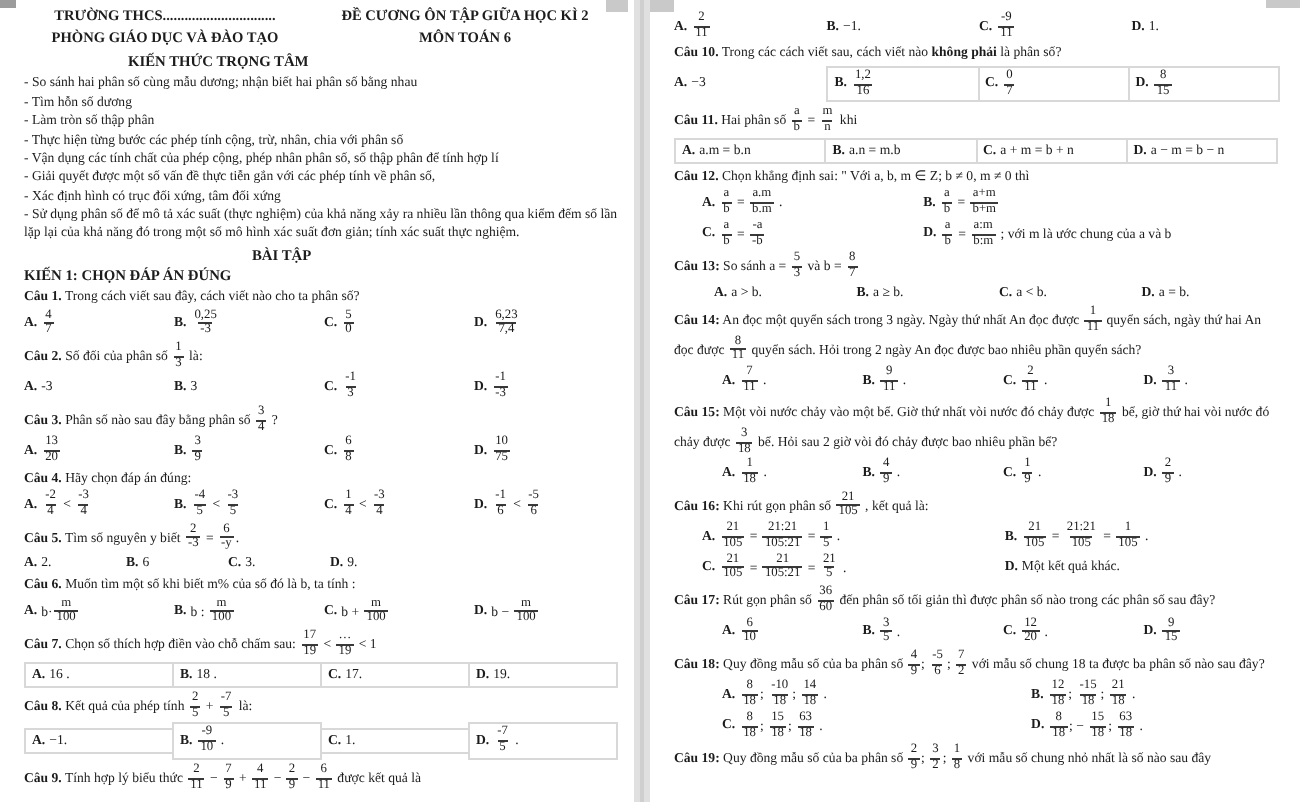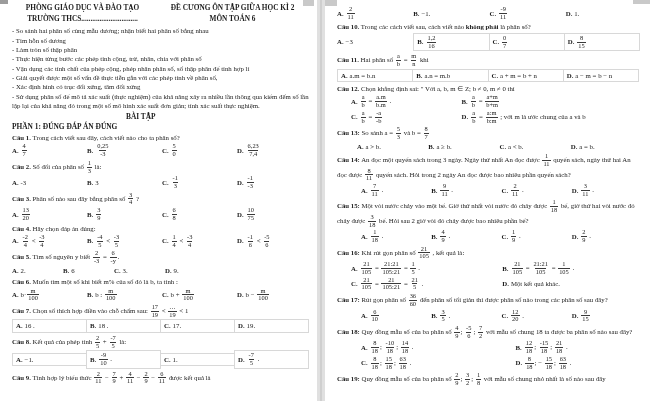--- a/index.html
+++ b/index.html
@@ -52,42 +52,43 @@
   <div class="gutter"></div>
   <div class="gutter-inner"></div>
   <div class="corner-mark m-tl"></div>
   <div class="corner-mark m-tc1"></div>
   <div class="corner-mark m-tc2"></div>
   <div class="corner-mark m-tr"></div>
 
   <div class="page page-left">
     <div class="doc-header">
       <div class="hl">
+        <div>TRƯỜNG THCS...............................</div>
         <div>PHÒNG GIÁO DỤC VÀ ĐÀO TẠO</div>
-        <div>TRƯỜNG THCS...............................</div>
       </div>
       <div class="hr">
         <div>ĐỀ CƯƠNG ÔN TẬP GIỮA HỌC KÌ 2</div>
         <div>MÔN TOÁN 6</div>
       </div>
     </div>
 
+    <div class="kt-title">KIẾN THỨC TRỌNG TÂM</div>
     <div>
         <div class="kt-item">- So sánh hai phân số cùng mẫu dương; nhận biết hai phân số bằng nhau</div>
         <div class="kt-item">- Tìm hỗn số dương</div>
         <div class="kt-item">- Làm tròn số thập phân</div>
         <div class="kt-item">- Thực hiện từng bước các phép tính cộng, trừ, nhân, chia với phân số</div>
         <div class="kt-item">- Vận dụng các tính chất của phép cộng, phép nhân phân số, số thập phân để tính hợp lí</div>
         <div class="kt-item">- Giải quyết được một số vấn đề thực tiễn gắn với các phép tính về phân số,</div>
         <div class="kt-item">- Xác định hình có trục đối xứng, tâm đối xứng</div>
         <div class="kt-item">- Sử dụng phân số để mô tả xác suất (thực nghiệm) của khả năng xảy ra nhiều lần thông qua kiểm đếm số lần lặp lại của khả năng đó trong một số mô hình xác suất đơn giản; tính xác suất thực nghiệm.</div>
       </div>
 
     <div class="bt-title">BÀI TẬP</div>
-    <div class="part-title">PHẦN 1: ĐÚNG ĐÁP ÁN ĐÚNG</div>
+    <div class="part-title">KIẾN 1: CHỌN ĐÁP ÁN ĐÚNG</div>
 
     <div>
         <div class="question">
           <div class="qtext"><b class="qlabel">Câu 1.</b> Trong cách viết sau đây, cách viết nào cho ta phân số?</div>
           <div class="opts">
             <div class="opt" style="flex: 0 0 25%;">
               <span class="key">A.</span>
               <span class="otext"><span class="frac">
                   <span class="num">4</span>
                   <span class="den">7</span>

